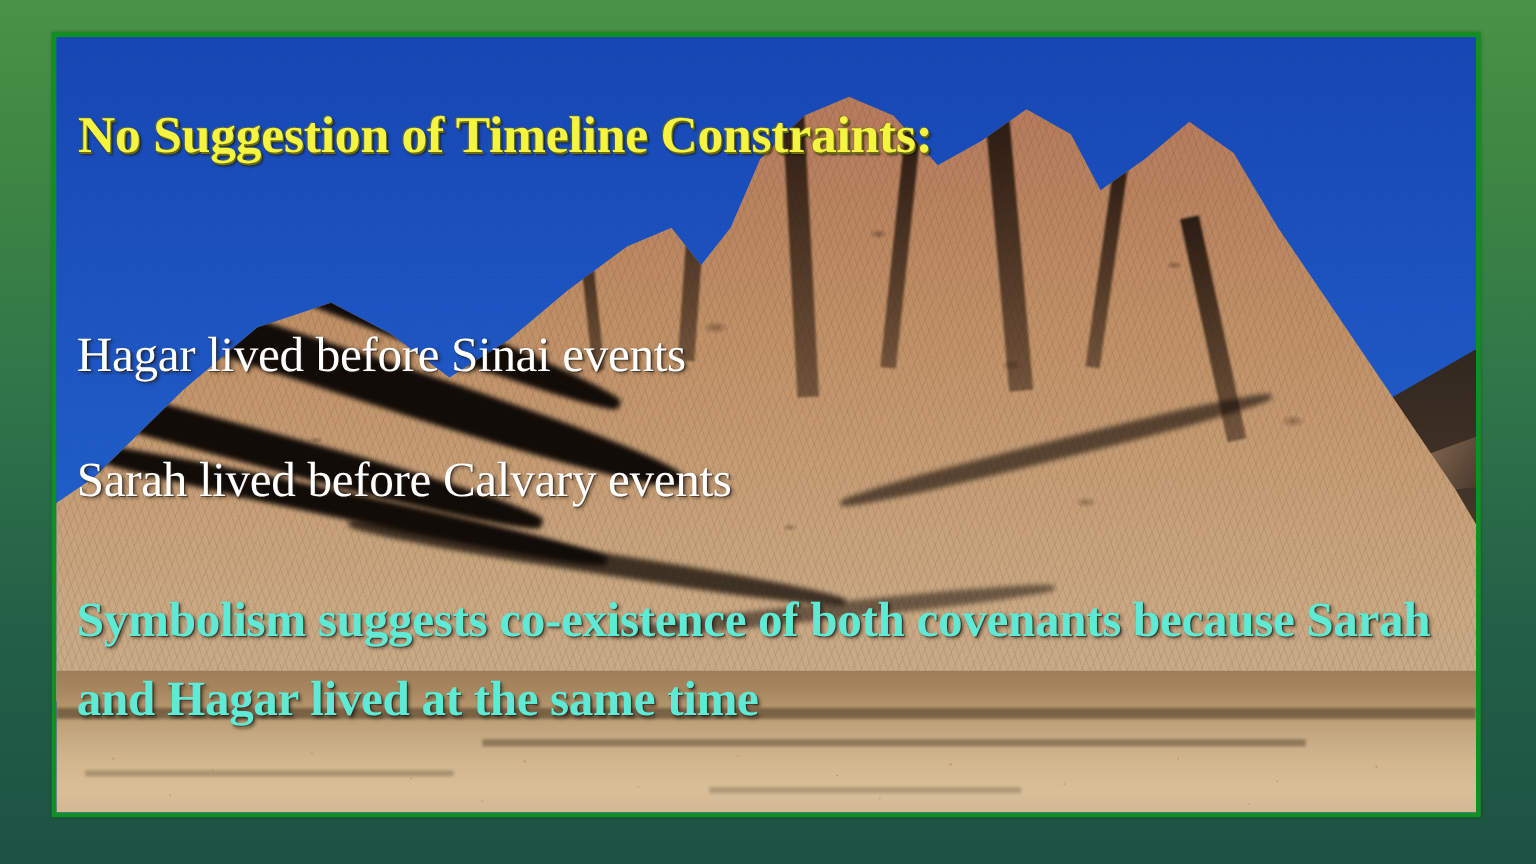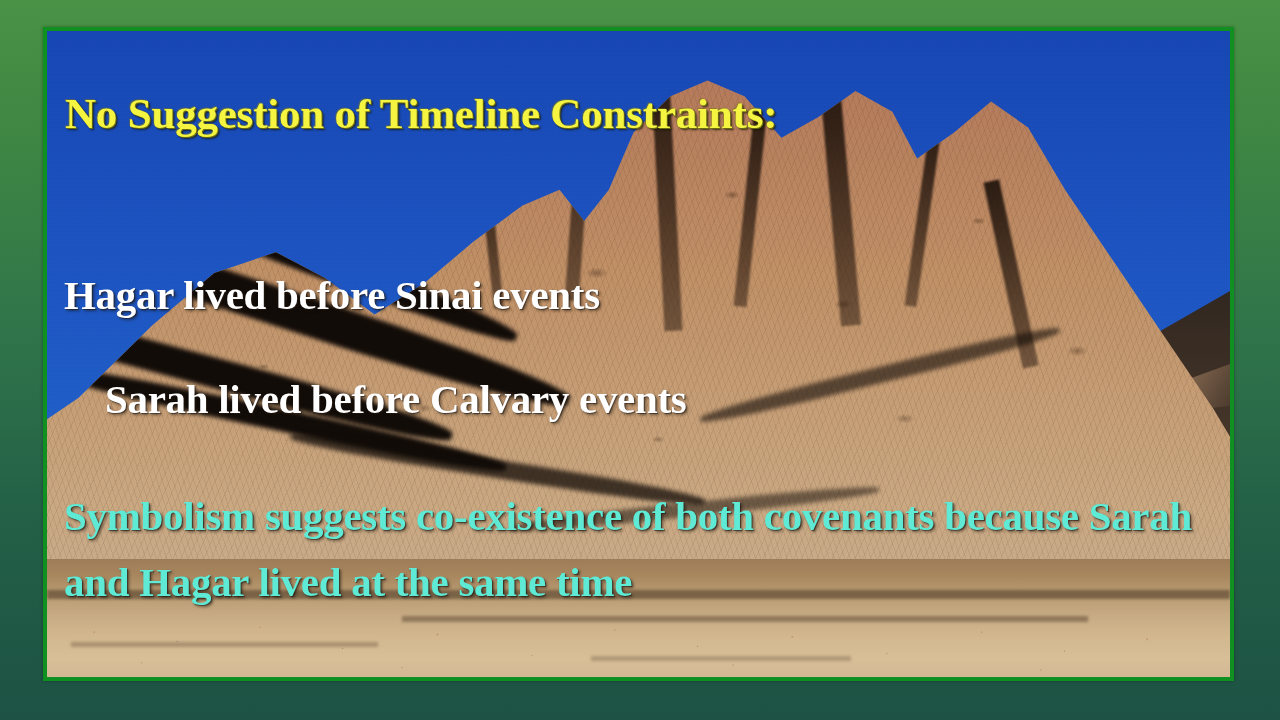--- a/index.html
+++ b/index.html
@@ -231,21 +231,21 @@
       1px 1px 0 #6b6b12,
       2px 2px 2px rgba(20,20,0,.75),
       -1px -1px 0 rgba(120,120,20,.5);
   }
 
   .body-line {
     position: absolute;
     left: 17px;
     color: #ffffff;
     font-size: 41px;
-    font-weight: bold;
+    font-weight: normal;
     letter-spacing: -0.3px;
     white-space: nowrap;
     text-shadow:
       1px 1px 0 rgba(40,28,18,.55),
       2px 2px 3px rgba(20,14,8,.55);
   }
 
   .para {
     position: absolute;
     left: 17px;
@@ -306,19 +306,19 @@
       <div class="floor-streak" style="left:2%; top:70%; width:26%; height:5px; opacity:.55;"></div>
       <div class="floor-streak" style="left:46%; top:82%; width:22%; height:5px; opacity:.5;"></div>
     </div>
 
     <div id="text-layer">
 
       <div class="slide-title">No Suggestion of Timeline Constraints:</div>
 
       <div class="body-line" style="top:240px;">Hagar lived before Sinai events</div>
 
-      <div class="body-line" style="top:344px;margin-left:41px;">Sarah lived before Calvary events</div>
+      <div class="body-line" style="top:344px;">Sarah lived before Calvary events</div>
 
       <div class="para">Symbolism suggests co-existence of both covenants because Sarah and Hagar lived at the same time</div>
 
     </div>
   </div>
 </div>
 
 </body></html>

